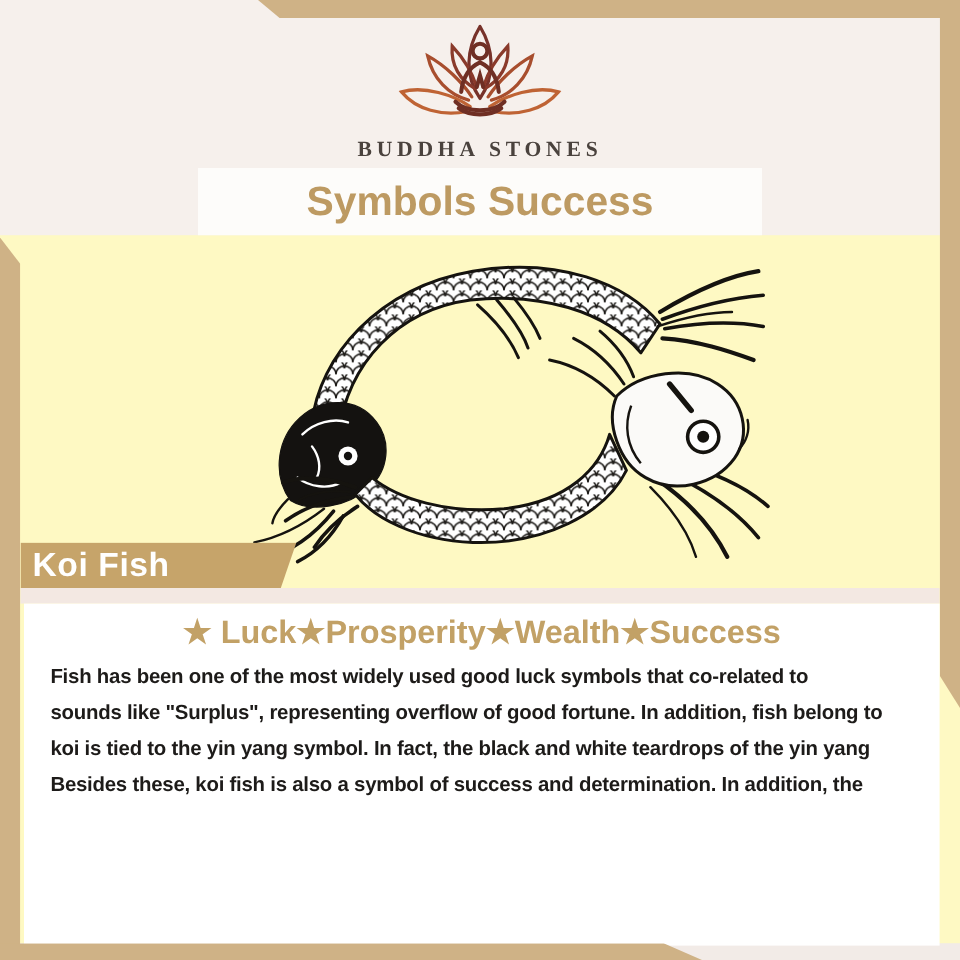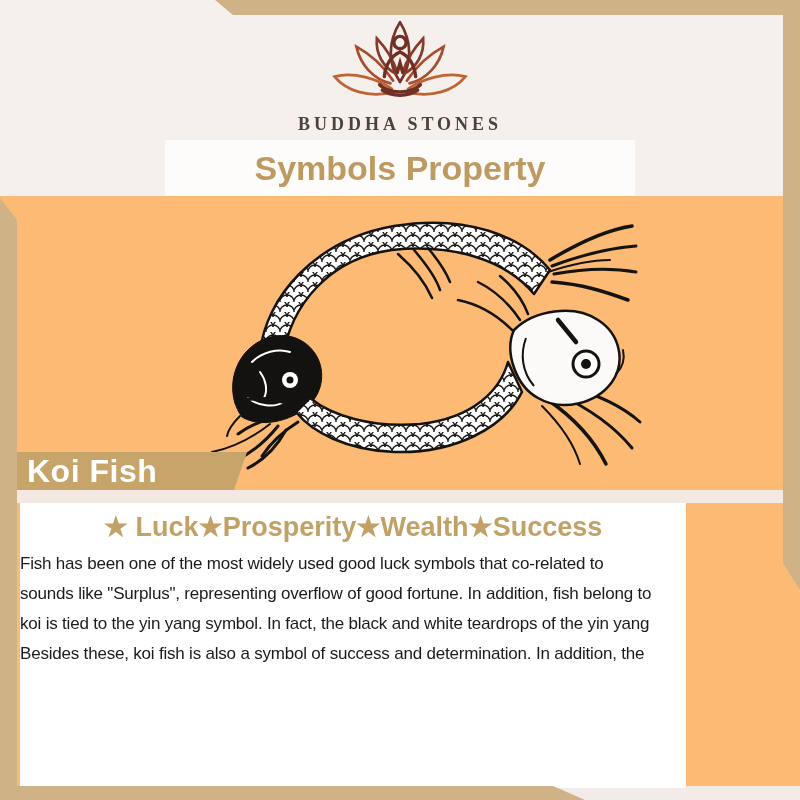--- a/index.html
+++ b/index.html
@@ -1,18 +1,18 @@
 <!DOCTYPE html>
 <html><head>
 <meta charset="utf-8">
 <style>
   html,body{margin:0;padding:0;background:#ffffff;}
   .canvas{
     position:relative;width:800px;height:800px;overflow:hidden;
-    background:#fdba74;
+    background:#fef9c3;
     font-family:"Liberation Sans",sans-serif;
   }
   
   .bg-top{position:absolute;left:0;top:0;width:800px;height:196px;background:#f6f0ec;}
   .bg-bottom{position:absolute;left:0;top:786px;width:800px;height:14px;background:#f2ebe7;}
   .pink-strip{position:absolute;left:17px;top:490px;width:766px;height:13px;background:#f3e8e2;}
 
   
   .strip-top{position:absolute;left:0;top:0;width:800px;height:15px;background:#cfb286;
     clip-path:polygon(215px 0,800px 0,800px 15px,233px 15px);}
@@ -40,33 +40,33 @@
 
   
   .fish-wrap{position:absolute;left:182px;top:202px;width:462px;height:272px;}
 
   
   .section-banner{
     position:absolute;left:17px;top:452px;width:230px;height:38px;background:#c6a46a;
     clip-path:polygon(0 0,100% 0,calc(100% - 13px) 100%,0 100%);
     display:flex;align-items:center;z-index:3;
   }
-  .section-label{color:#ffffff;font-size:32px;font-weight:bold;padding-left:10px;letter-spacing:0.5px;}
+  .section-label{color:#ffffff;font-size:28px;font-weight:bold;padding-left:10px;letter-spacing:0.5px;}
 
   
   .content-box{
-    position:absolute;left:20px;top:503px;width:666px;height:285px;background:#ffffff;z-index:2;
+    position:absolute;left:20px;top:503px;width:763px;height:285px;background:#ffffff;z-index:2;
   }
   .traits-line{
     padding-top:6px;text-align:center;font-size:27px;font-weight:bold;color:#c2a166;
     height:34px;line-height:36px;
   }
   .article{margin:6px auto 0 auto;width:719px;}
   .para-line{
-    white-space:nowrap;font-size:17px;font-weight:normal;color:#1d1b19;
+    white-space:nowrap;font-size:17px;font-weight:bold;color:#1d1b19;
     line-height:30px;letter-spacing:-0.2px;transform-origin:0 50%;
   }
 </style>
 </head>
 <body>
 
 <div class="canvas">
 
   <div class="bg-top"></div>
   <div class="bg-bottom"></div>
@@ -99,21 +99,21 @@
         <path d="M110,50 C123,56 131,68 133,86"></path>
         <path d="M106,80 L110,66 L114,80"></path>
         <path d="M80,98 C94,112 126,112 140,98"></path>
         <path d="M84,106 C98,116 122,116 136,106"></path>
       </g>
     </svg>
     <div class="brand-name">BUDDHA STONES</div>
   </div>
 
   <div class="title-band">
-    <div class="title-text">Symbols Property</div>
+    <div class="title-text">Symbols Success</div>
   </div>
 
   <div class="fish-wrap">
     <svg width="462" height="272" viewBox="0 0 462 272">
       <defs>
         <pattern id="sc" width="14" height="10" patternUnits="userSpaceOnUse">
           <path d="M0,10 A7,7 0 0 1 14,10" fill="none" stroke="#1a1815" stroke-width="1.3"></path>
           <path d="M-7,5 A7,7 0 0 1 7,5" fill="none" stroke="#1a1815" stroke-width="1.3"></path>
           <path d="M7,5 A7,7 0 0 1 21,5" fill="none" stroke="#1a1815" stroke-width="1.3"></path>
         </pattern>

